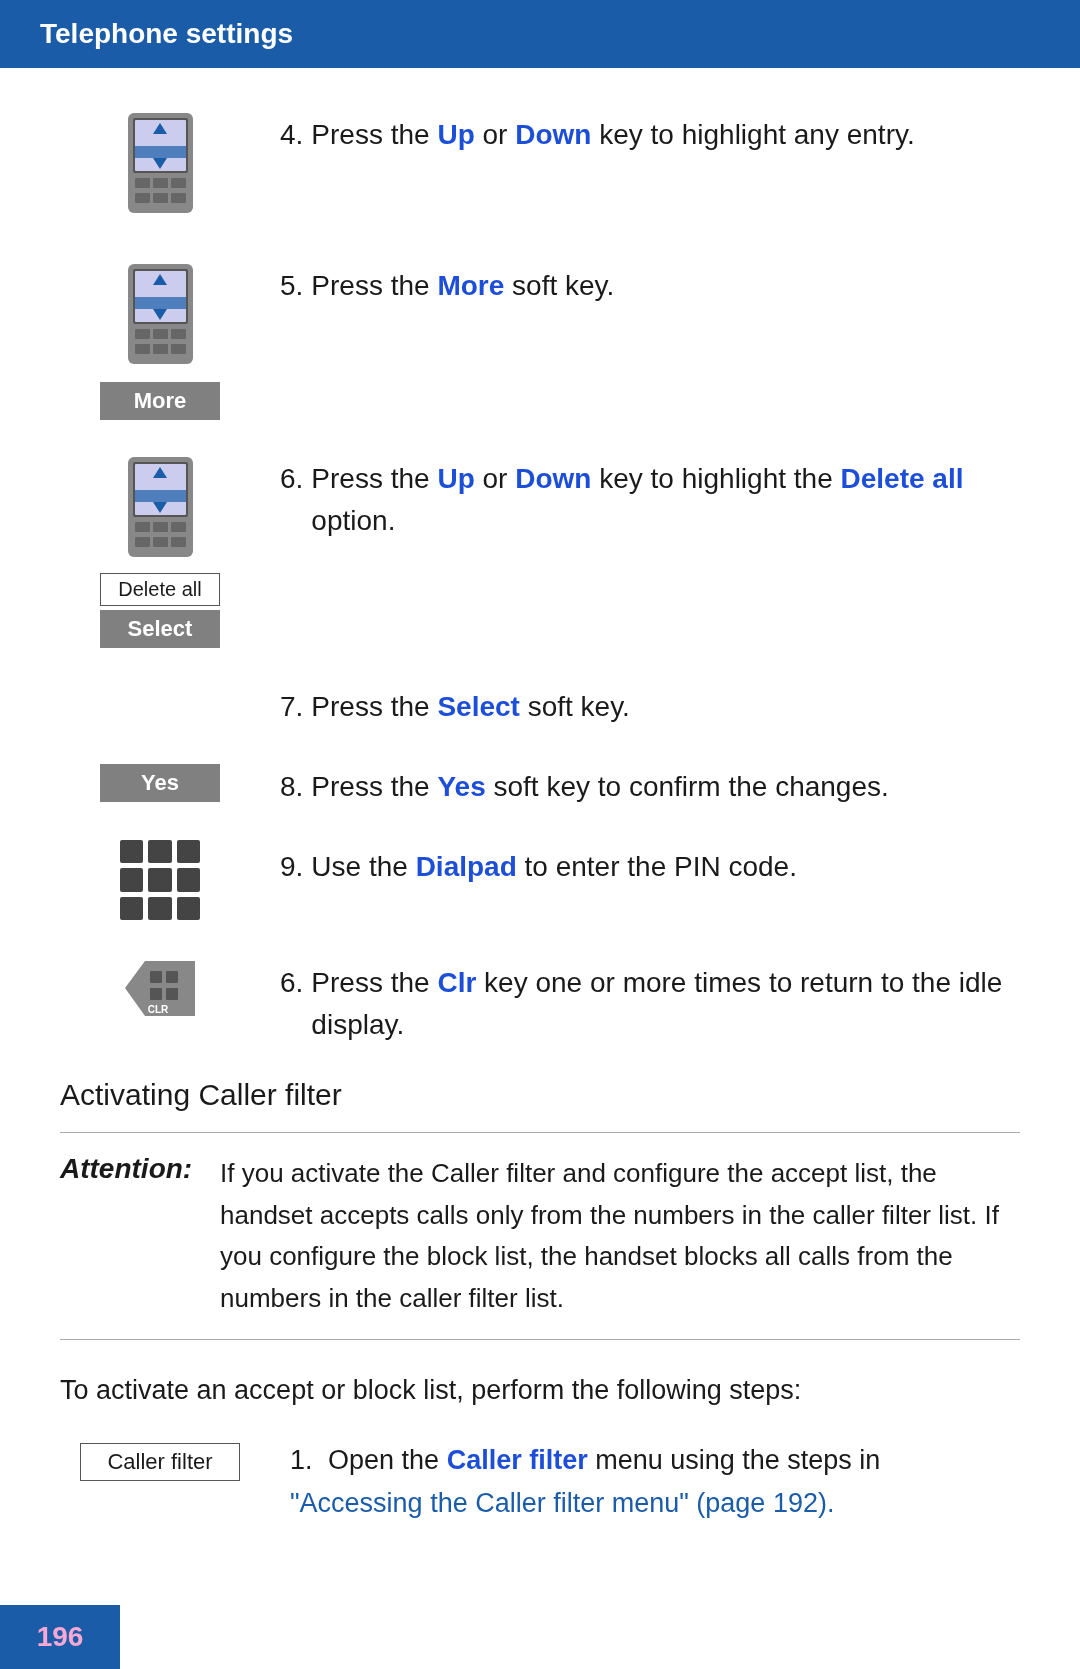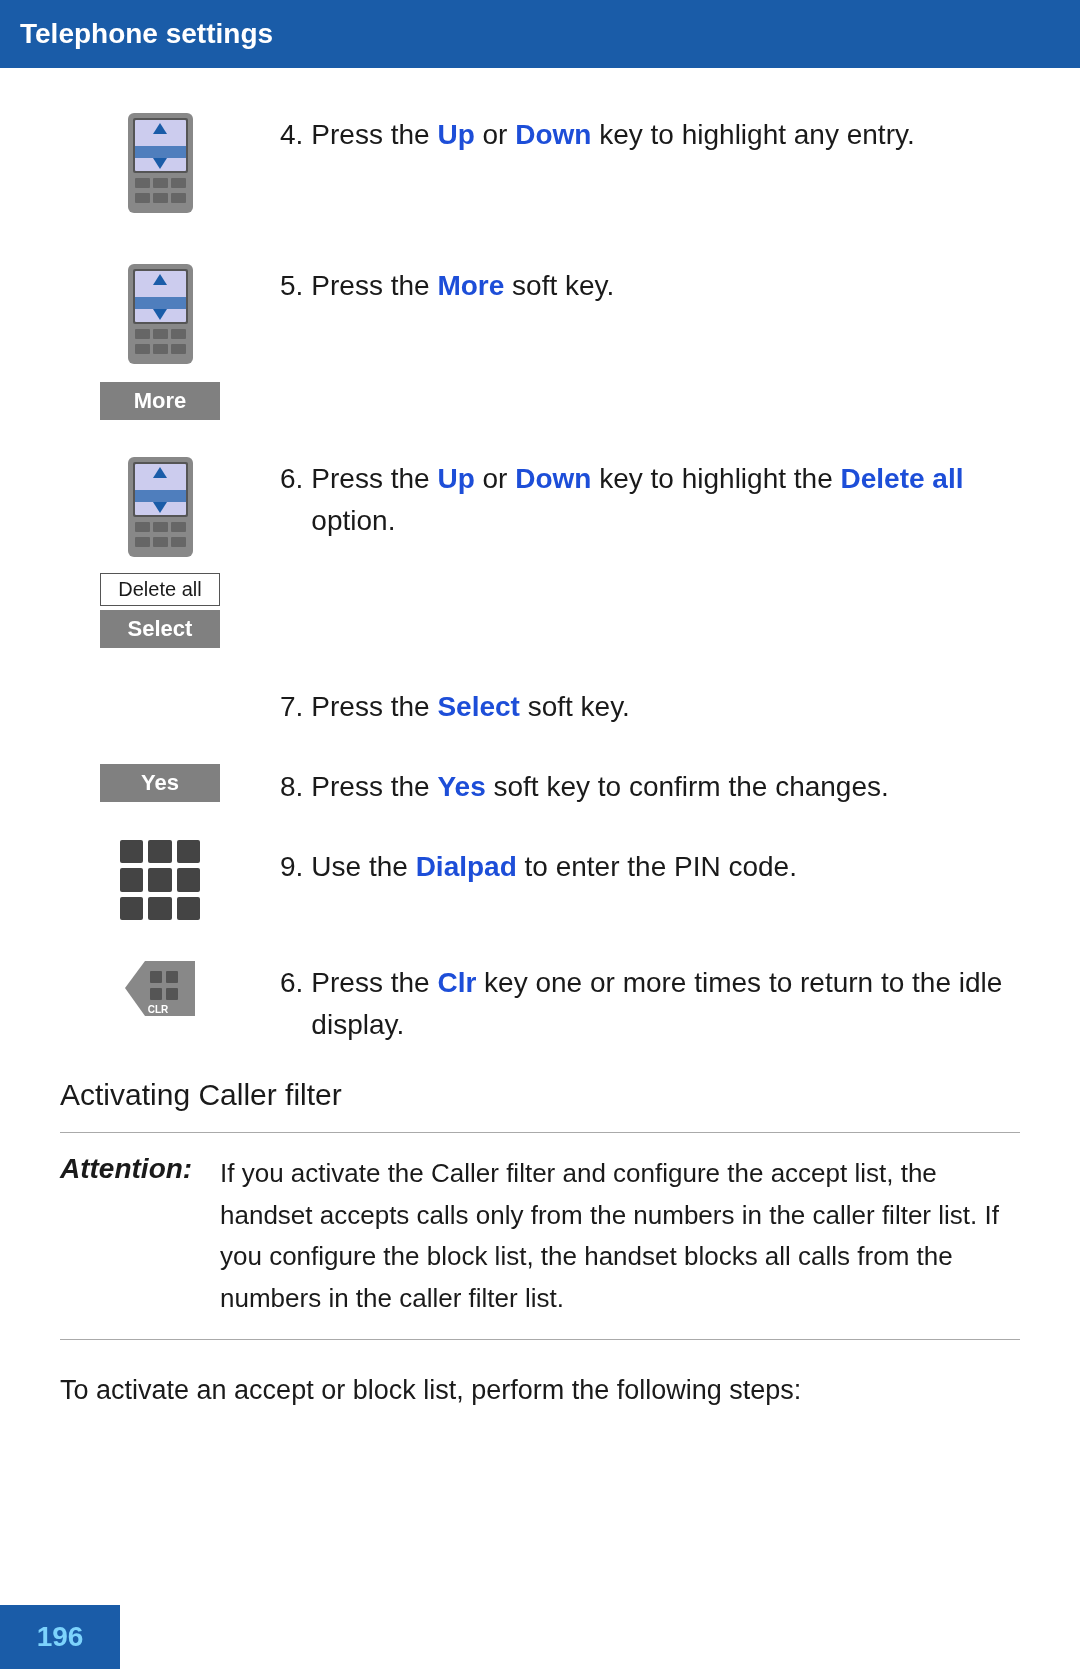--- a/index.html
+++ b/index.html
@@ -8,21 +8,21 @@
       min-height: 1669px;
       background: #ffffff;
       font-family: Arial, sans-serif;
       font-size: 28px;
       color: #1a1a1a;
       position: relative;
     }
 
     .page-header {
       background: #1a5ca8;
-      padding: 18px 20px;
+      padding: 18px 40px;
       margin-bottom: 40px;
     }
 
     .page-header-title {
       color: #ffffff;
       font-weight: bold;
       font-size: 28px;
     }
 
     .content-area {
@@ -167,21 +167,21 @@
       left: 0;
       width: 120px;
       height: 64px;
       background: #1a5ca8;
       display: flex;
       align-items: center;
       justify-content: center;
     }
 
     .page-number {
-      color: #7dd3fc;
+      color: #f9a8d4;
       font-weight: bold;
       font-size: 28px;
     }
 
     
     .phone-svg {
       width: 95px;
       height: 115px;
       margin-bottom: 4px;
     }
@@ -358,18 +358,27 @@
 
   <div class="section-heading" style="margin-top: 20px;">Activating Caller filter</div>
 
   <div class="attention-box">
     <span class="attention-label">Attention:</span>
     <span class="attention-text">If you activate the Caller filter and configure the accept list, the handset accepts calls only from the numbers in the caller filter list. If you configure the block list, the handset blocks all calls from the numbers in the caller filter list.</span>
   </div>
 
   <p class="intro-para">To activate an accept or block list, perform the following steps:</p>
 
+  <div class="caller-filter-row">
+    <div style="min-width:200px; display:flex; flex-direction:column; align-items:center;">
+      <div class="caller-filter-box">Caller filter</div>
+    </div>
+    <div class="caller-filter-text">
+      <span class="step-num">1.</span>
+      <span> Open the <span class="blue-text">Caller filter</span> menu using the steps in <br><span class="link-text" style="cursor:pointer;">"Accessing the Caller filter menu" (page 192).</span></span>
+    </div>
+  </div>
 
 </div>
 
 <div class="page-footer">
   <span class="page-number">196</span>
 </div>
 
 </body></html>

